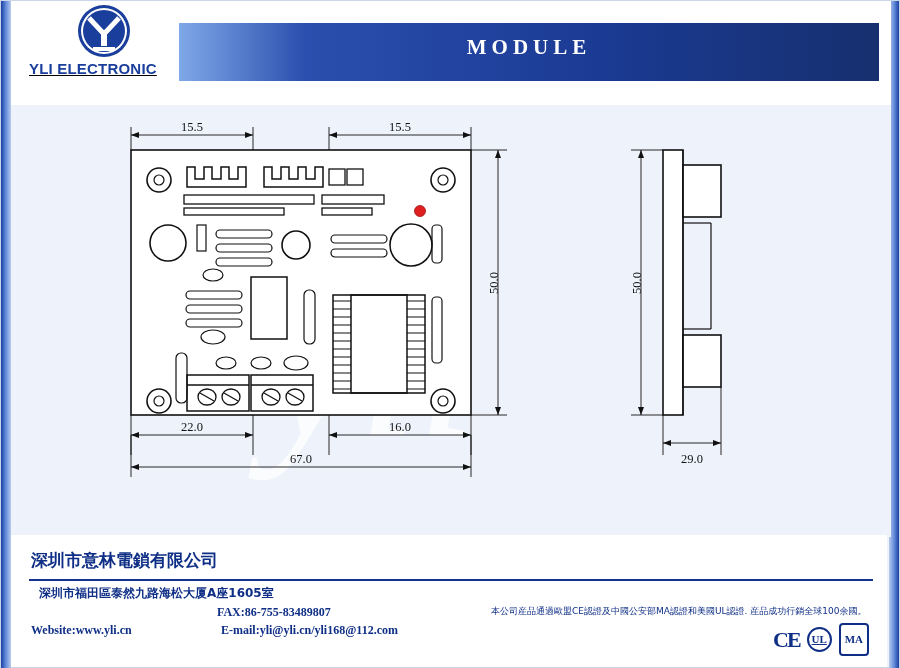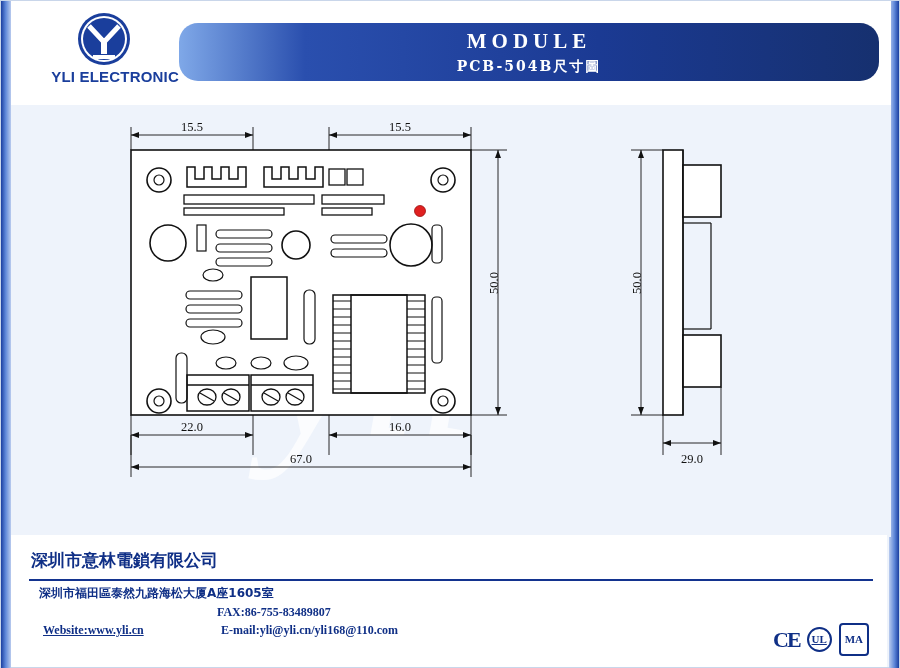--- a/index.html
+++ b/index.html
@@ -37,24 +37,25 @@
     position: absolute;
     left: 10px;
     top: 0;
     width: 880px;
     height: 104px;
     background: #ffffff;
   }
   .logo-wrap {
     position: absolute;
     left: 18px;
-    top: 10px;
+    top: 2px;
     width: 150px;
     height: 92px;
-    text-align: right;
+    text-align: left;
+    text-decoration: underline;
   }
   .logo-mark {
     width: 56px;
     height: 56px;
     margin: 0 auto;
     position: relative;
   }
   .logo-brand {
     font-family: "Liberation Sans", sans-serif;
     font-weight: bold;
@@ -73,22 +74,21 @@
   .title-bar {
     position: absolute;
     left: 168px;
     top: 22px;
     width: 700px;
     height: 58px;
     background: linear-gradient(to right, #7fa8e8 0%, #2a4fae 18%, #1b3a93 60%, #16306f 100%);
     color: #ffffff;
     text-align: center;
     box-sizing: border-box;
-    padding-top: 6px;
-    border-radius: 19px;
+    padding-top: 12px;
   }
   .title-main {
     font-family: "Liberation Serif", serif;
     font-weight: bold;
     font-size: 21px;
     letter-spacing: 5px;
   }
   .title-sub {
     font-family: "DejaVu Serif", serif;
     font-weight: bold;
@@ -157,27 +157,26 @@
     left: 186px;
     top: 70px;
     font-family: "Liberation Serif", serif;
     font-weight: bold;
     font-size: 12px;
     color: #0f2f86;
     padding-left: 20px;
   }
   .footer-web {
     position: absolute;
-    left: 32px;
+    left: 20px;
     top: 88px;
     font-family: "Liberation Serif", serif;
     font-weight: bold;
     font-size: 12px;
     color: #0f2f86;
-    text-decoration: underline;
   }
   .footer-email {
     position: absolute;
     left: 210px;
     top: 88px;
     font-family: "Liberation Serif", serif;
     font-weight: bold;
     font-size: 12px;
     color: #0f2f86;
   }
@@ -250,21 +249,20 @@
           <circle cx="28" cy="28" r="21" fill="#1a3e9c"></circle>
           <path d="M13 15 L28 31 L43 15" stroke="#ffffff" stroke-width="5" fill="none"></path>
           <rect x="25" y="29" width="6" height="14" fill="#ffffff"></rect>
           <rect x="17" y="44" width="22" height="4" fill="#ffffff"></rect>
         </svg>
       </div>
       <div class="logo-brand">YLI ELECTRONIC</div>
     </div>
     <div class="title-bar">
       <div class="title-main">MODULE</div>
-      <div class="title-sub">PCB-504B尺寸圖</div>
     </div>
   </div>
 
   <div class="drawing">
     <svg width="880" height="432" viewBox="0 0 880 432">
 
       <g opacity="0.9">
         <text class="wm" x="255" y="330" font-size="210" font-style="italic">yli</text>
       </g>
 
@@ -464,20 +462,21 @@
       <text class="dim-text" x="681" y="358" text-anchor="middle">29.0</text>
     </svg>
   </div>
 
   <div class="footer">
     <div class="footer-company">深圳市意林電鎖有限公司</div>
     <div class="footer-rule"></div>
     <div class="footer-addr">深圳市福田區泰然九路海松大厦A座1605室</div>
     <div class="footer-fax">FAX:86-755-83489807</div>
     <div class="footer-web">Website:www.yli.cn</div>
-    <div class="footer-email">E-mail:yli@yli.cn/yli168@110.com</div>
+    <div class="footer-email">E-mail:yli@yli.cn/yli168@112.com</div>
+    <div class="footer-cert-text">本公司産品通過歐盟CE認證及中國公安部MA認證和美國UL認證. 産品成功行銷全球100余國。</div>
     <div class="cert-marks">
       <span class="cert-ce">CE</span>
       <span class="cert-circle">UL</span>
       <span class="cert-box">MA</span>
     </div>
   </div>
 </div>
 
 </body></html>

